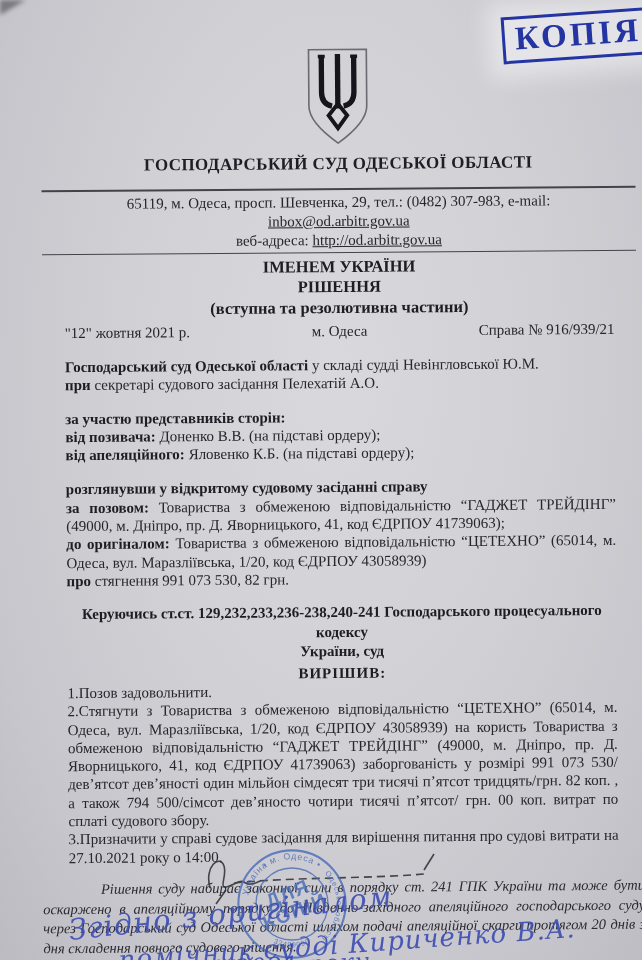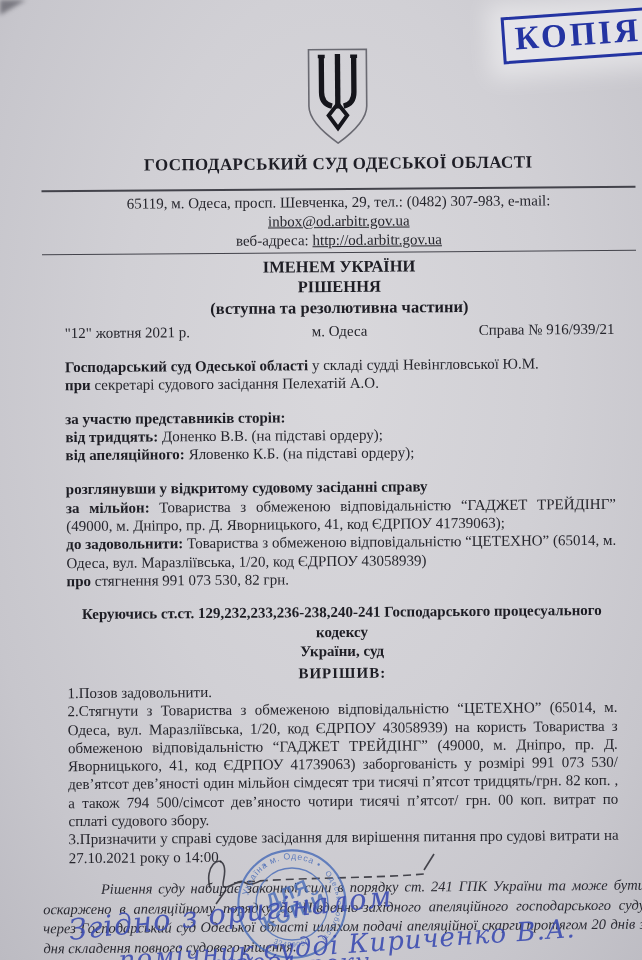--- a/index.html
+++ b/index.html
@@ -120,28 +120,28 @@
       <span class="meta-right">Справа № 916/939/21</span>
     </div>
 
     <div class="blk-composition">
       <div><b class="inl">Господарський суд Одеської області</b><span> у складі судді Невінгловської Ю.М.</span></div>
       <div><b class="inl">при</b><span> секретарі судового засідання Пелехатій А.О.</span></div>
     </div>
 
     <div class="blk-participants">
       <div><b class="inl">за участю представників сторін:</b></div>
-      <div><b class="inl">від тридцять:</b><span> Доненко В.В. (на підставі ордеру);</span></div>
+      <div><b class="inl">від позивача:</b><span> Доненко В.В. (на підставі ордеру);</span></div>
       <div><b class="inl">від апеляційного:</b><span> Яловенко К.Б. (на підставі ордеру);</span></div>
     </div>
 
     <div class="blk-case">
       <div><b class="inl">розглянувши у відкритому судовому засіданні справу</b></div>
-      <div><b class="inl">за мільйон:</b><span> Товариства з обмеженою відповідальністю “ГАДЖЕТ ТРЕЙДІНГ” (49000, м. Дніпро, пр. Д. Яворницького, 41, код ЄДРПОУ 41739063);</span></div>
-      <div><b class="inl">до задовольнити:</b><span> Товариства з обмеженою відповідальністю “ЦЕТЕХНО” (65014, м. Одеса, вул. Маразліївська,  1/20, код ЄДРПОУ 43058939)</span></div>
+      <div><b class="inl">за позовом:</b><span> Товариства з обмеженою відповідальністю “ГАДЖЕТ ТРЕЙДІНГ” (49000, м. Дніпро, пр. Д. Яворницького, 41, код ЄДРПОУ 41739063);</span></div>
+      <div><b class="inl">до оригіналом:</b><span> Товариства з обмеженою відповідальністю “ЦЕТЕХНО” (65014, м. Одеса, вул. Маразліївська,  1/20, код ЄДРПОУ 43058939)</span></div>
       <div><b class="inl">про</b><span> стягнення 991 073 530, 82 грн.</span></div>
     </div>
 
     <div class="ruling-head">
       <div>Керуючись ст.ст. 129,232,233,236-238,240-241 Господарського процесуального кодексу</div>
       <div>України, суд</div>
     </div>
     <div class="verdict">ВИРІШИВ:</div>
 
     <div class="items">

